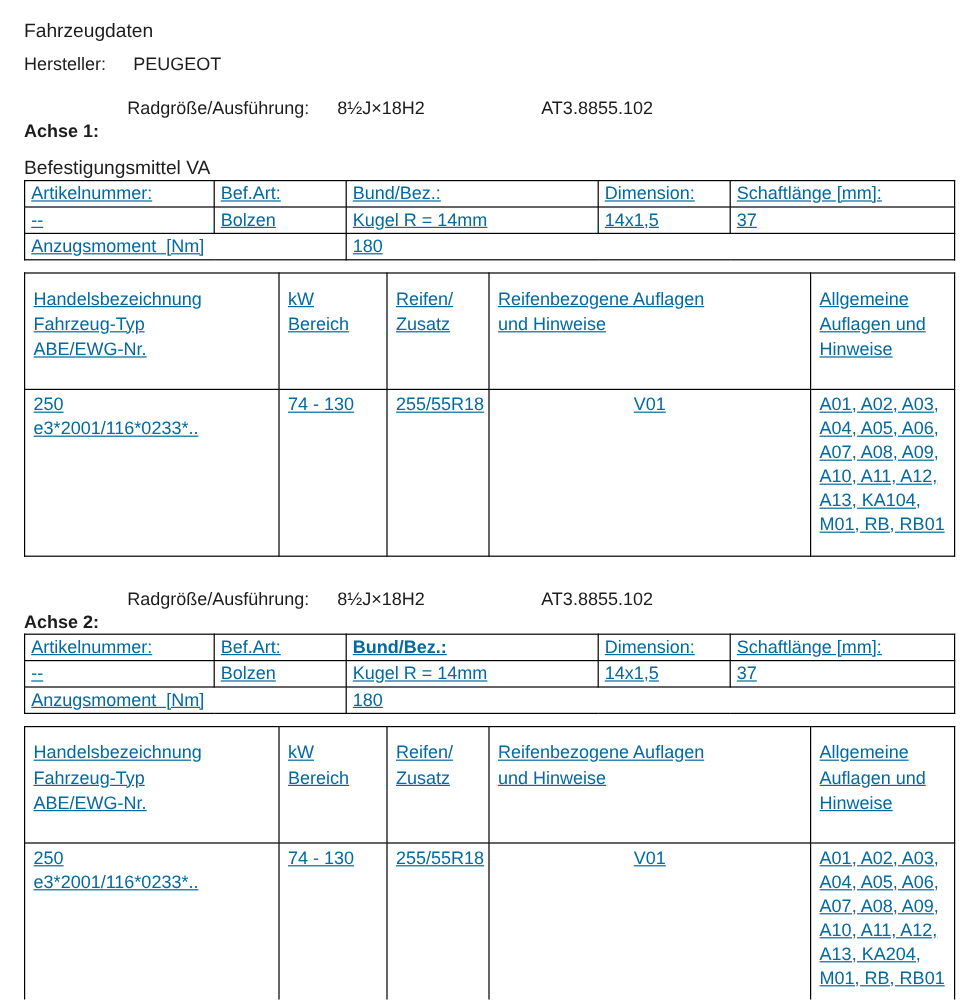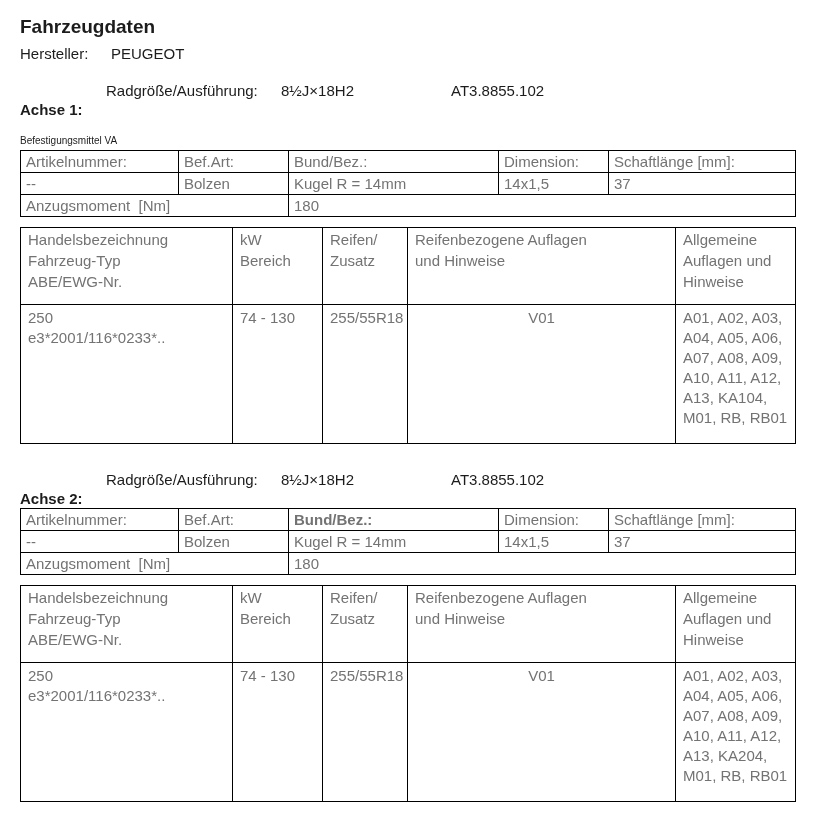--- a/index.html
+++ b/index.html
@@ -4,40 +4,40 @@
 <style>
   html, body { margin: 0; padding: 0; background: #ffffff; }
   body {
     width: 815px; height: 833px;
     font-family: "Liberation Sans", sans-serif;
     color: #1c1c1c;
     -webkit-font-smoothing: antialiased;
   }
   .page { width: 815px; height: 833px; padding: 16px 20px; box-sizing: border-box; overflow: hidden; }
 
-  .doc-title { font-size: 19px; font-weight: bold; line-height: 21px; margin-bottom: 6px; }
+  .doc-title { font-size: 16px; font-weight: normal; line-height: 21px; margin-bottom: 6px; }
 
   .kv { display: flex; font-size: 15px; line-height: 21.5px; }
   .kv-label { width: 91px; flex: 0 0 auto; }
 
   .axle-line { display: flex; font-size: 15px; line-height: 19px; margin-top: 16px; }
   .axle-name { font-weight: bold; width: 86px; flex: 0 0 auto; margin-top: 19px; }
   .wheel-label { width: 175px; flex: 0 0 auto; }
   .wheel-size { width: 170px; flex: 0 0 auto; }
 
-  .fastener-title { font-size: 10px; line-height: 19px; margin-top: 12px; }
-
-  table { border-collapse: collapse; table-layout: fixed; width: 775px; font-size: 15px; color: #737373; }
+  .fastener-title { font-size: 16px; line-height: 19px; margin-top: 12px; }
+
+  table { border-collapse: collapse; table-layout: fixed; width: 775px; font-size: 15px; color: #0369a1; text-decoration: underline; }
   th, td { border: 1px solid #000; font-weight: normal; text-align: left; overflow: hidden; }
 
   .fastener-table th, .fastener-table td { height: 21px; padding: 0 5px; vertical-align: middle; }
   .torque-label { white-space: pre; margin-top: 27px; }
 
   .main-table { margin-top: 10px; }
-  .main-table th { height: 74px; padding: 1px 7px; vertical-align: top; line-height: 21px; white-space: pre-line; }
+  .main-table th { height: 74px; padding: 11px 7px; vertical-align: top; line-height: 21px; white-space: pre-line; }
   .main-table td { height: 132px; padding: 3px 7px; vertical-align: top; line-height: 20px; white-space: pre-line; }
   .cell-v01 { padding-left: 16px; text-align: center; }
 
   .axle-2 .fastener-table th.col-bund { font-weight: bold; }
   .section-2 { margin-top: 26px; }
 </style>
 </head>
 <body>
 
 <div class="page">

